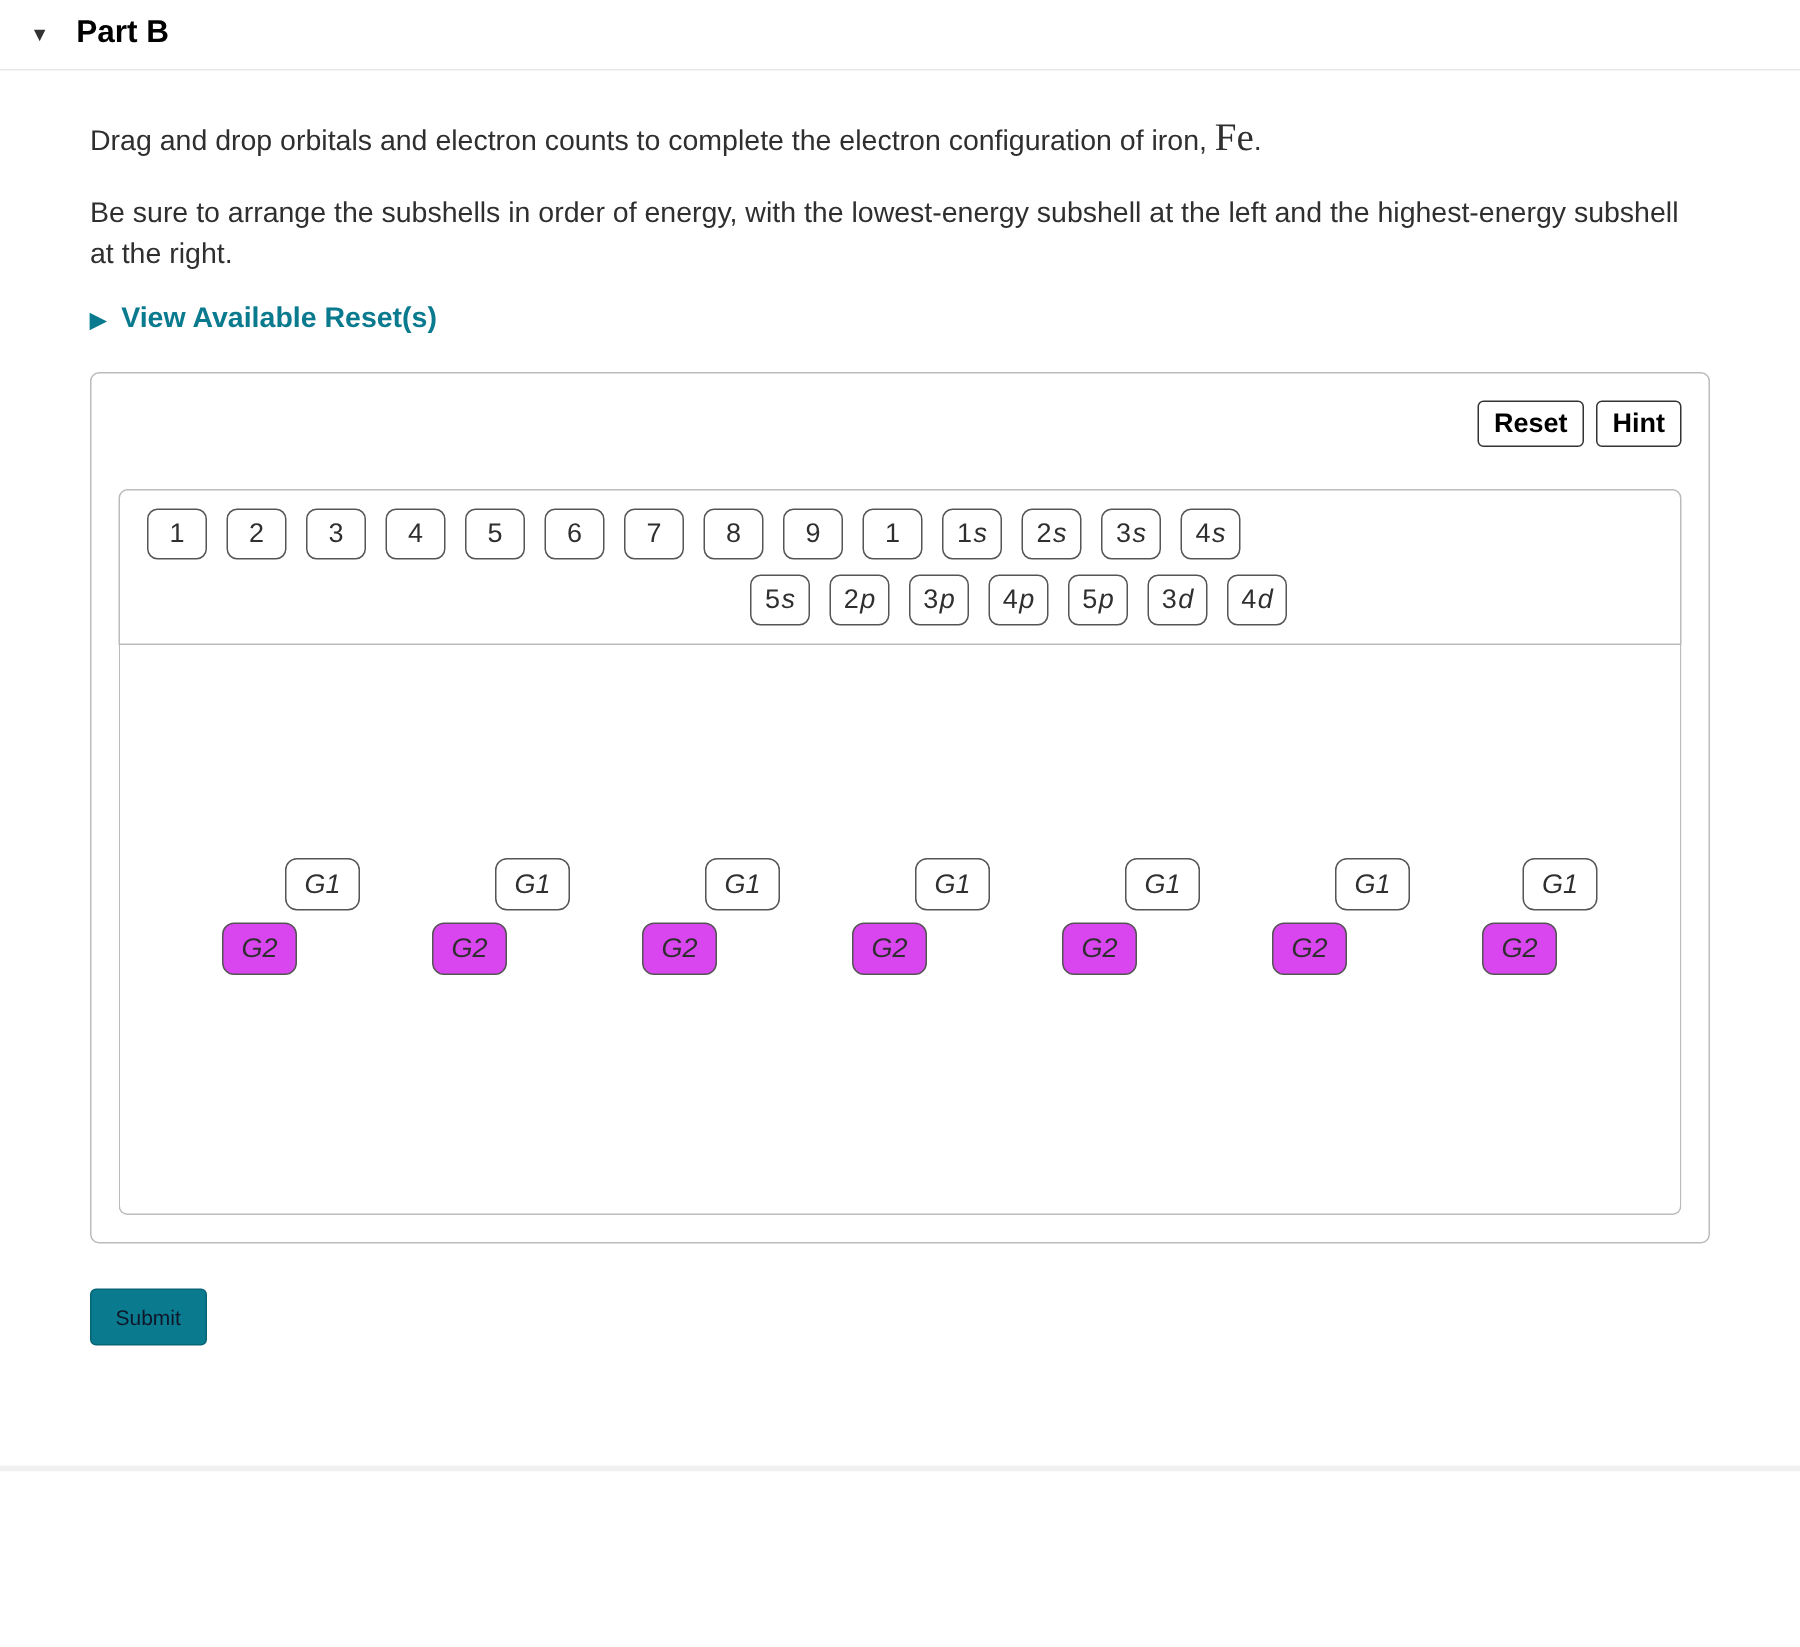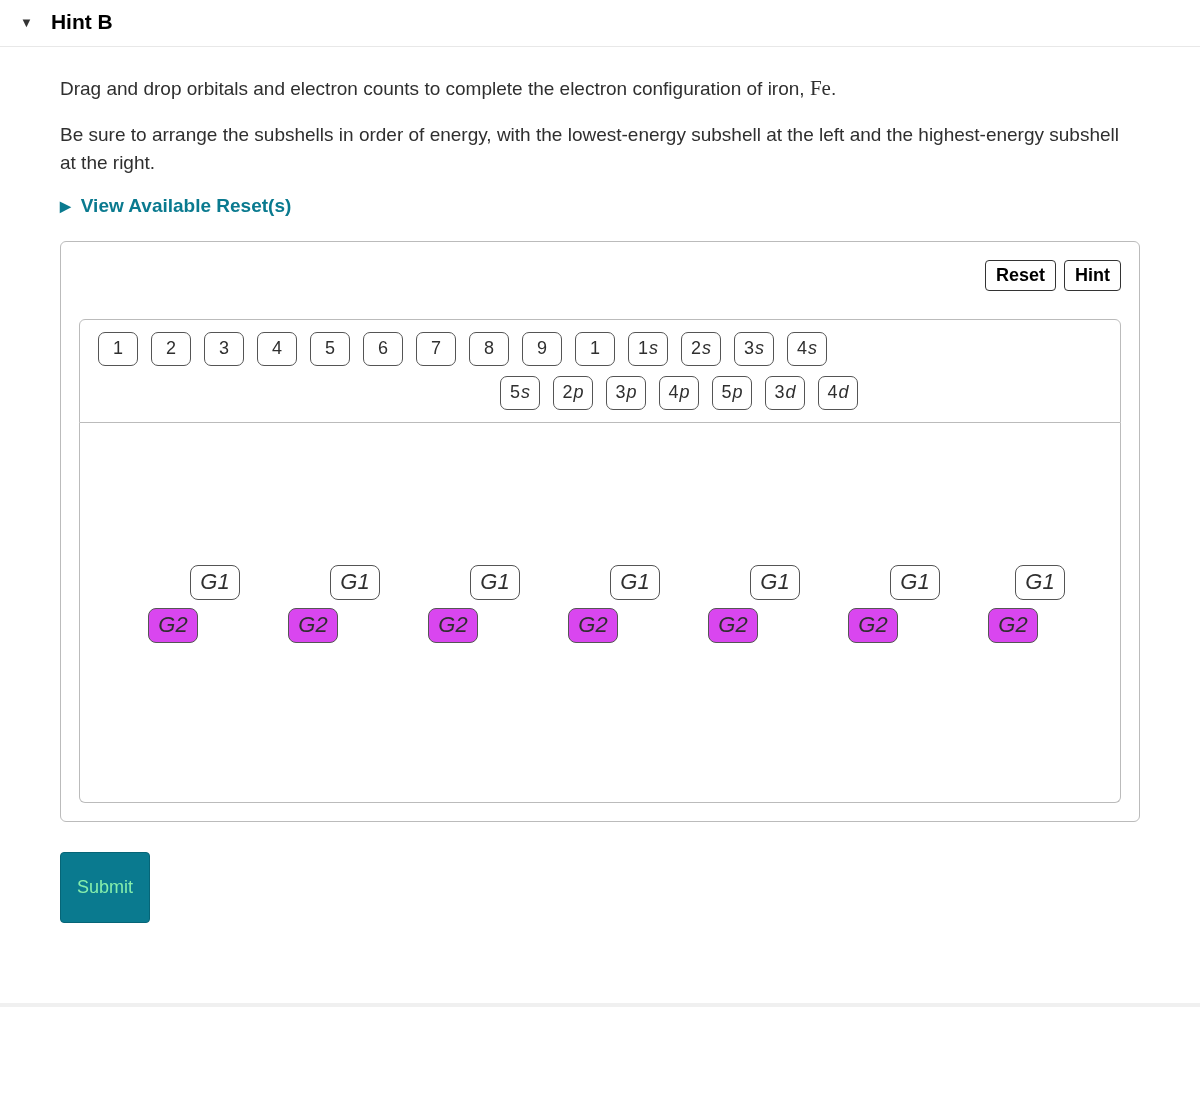--- a/index.html
+++ b/index.html
@@ -28,21 +28,21 @@
     .content {
       padding: 26px 60px 40px 60px;
       color: #2f2f2f;
     }
     .instructions {
       margin-bottom: 18px;
       line-height: 1.45;
     }
     .instructions .element {
       font-family: "Times New Roman", serif;
-      font-size: 21px;
+      font-size: 26px;
     }
     .bold-line {
       font-weight: bold;
       margin-bottom: 20px;
     }
     .hints-toggle {
       display: flex;
       align-items: center;
       color: #0a7a8f;
       font-weight: bold;
@@ -137,52 +137,52 @@
       position: absolute;
       width: 50px;
       height: 35px;
       border: 1.5px solid #555;
       border-radius: 8px;
       background: #fff;
       display: flex;
       align-items: center;
       justify-content: center;
       font-style: italic;
-      font-size: 22px;
+      font-size: 18px;
       cursor: pointer;
     }
     .slot.top { top: 0; right: 0; }
     .slot.bottom {
       bottom: 0;
       left: 0;
       background: #d946ef;
     }
     .pair:last-child .slot.top { right: 15px; }
     .submit-btn {
       margin-top: 30px;
       background: #0a7a8f;
-      color: #86efac;
+      color: #0f172a;
       border: 1px solid #066577;
       border-radius: 4px;
-      padding: 24px 16px;
-      font-size: 18px;
+      padding: 10px 16px;
+      font-size: 14px;
       cursor: pointer;
     }
     .footer-line {
       height: 4px;
       background: #f0f0f0;
       margin-top: 40px;
     }
   </style>
 </head>
 <body>
 
 <div class="part-header">
   <span class="triangle">▼</span>
-  <span class="title">Hint B</span>
+  <span class="title">Part B</span>
 </div>
 
 <div class="content">
   <p class="instructions">
     <span>Drag and drop orbitals and electron counts to complete the electron configuration of iron, </span><span class="element">Fe</span><span>.</span>
   </p>
   <p class="instructions">Be sure to arrange the subshells in order of energy, with the lowest-energy subshell at the left and the highest-energy subshell at the right.</p>
 
   <div class="hints-toggle">
     <span class="tri">▶</span>

